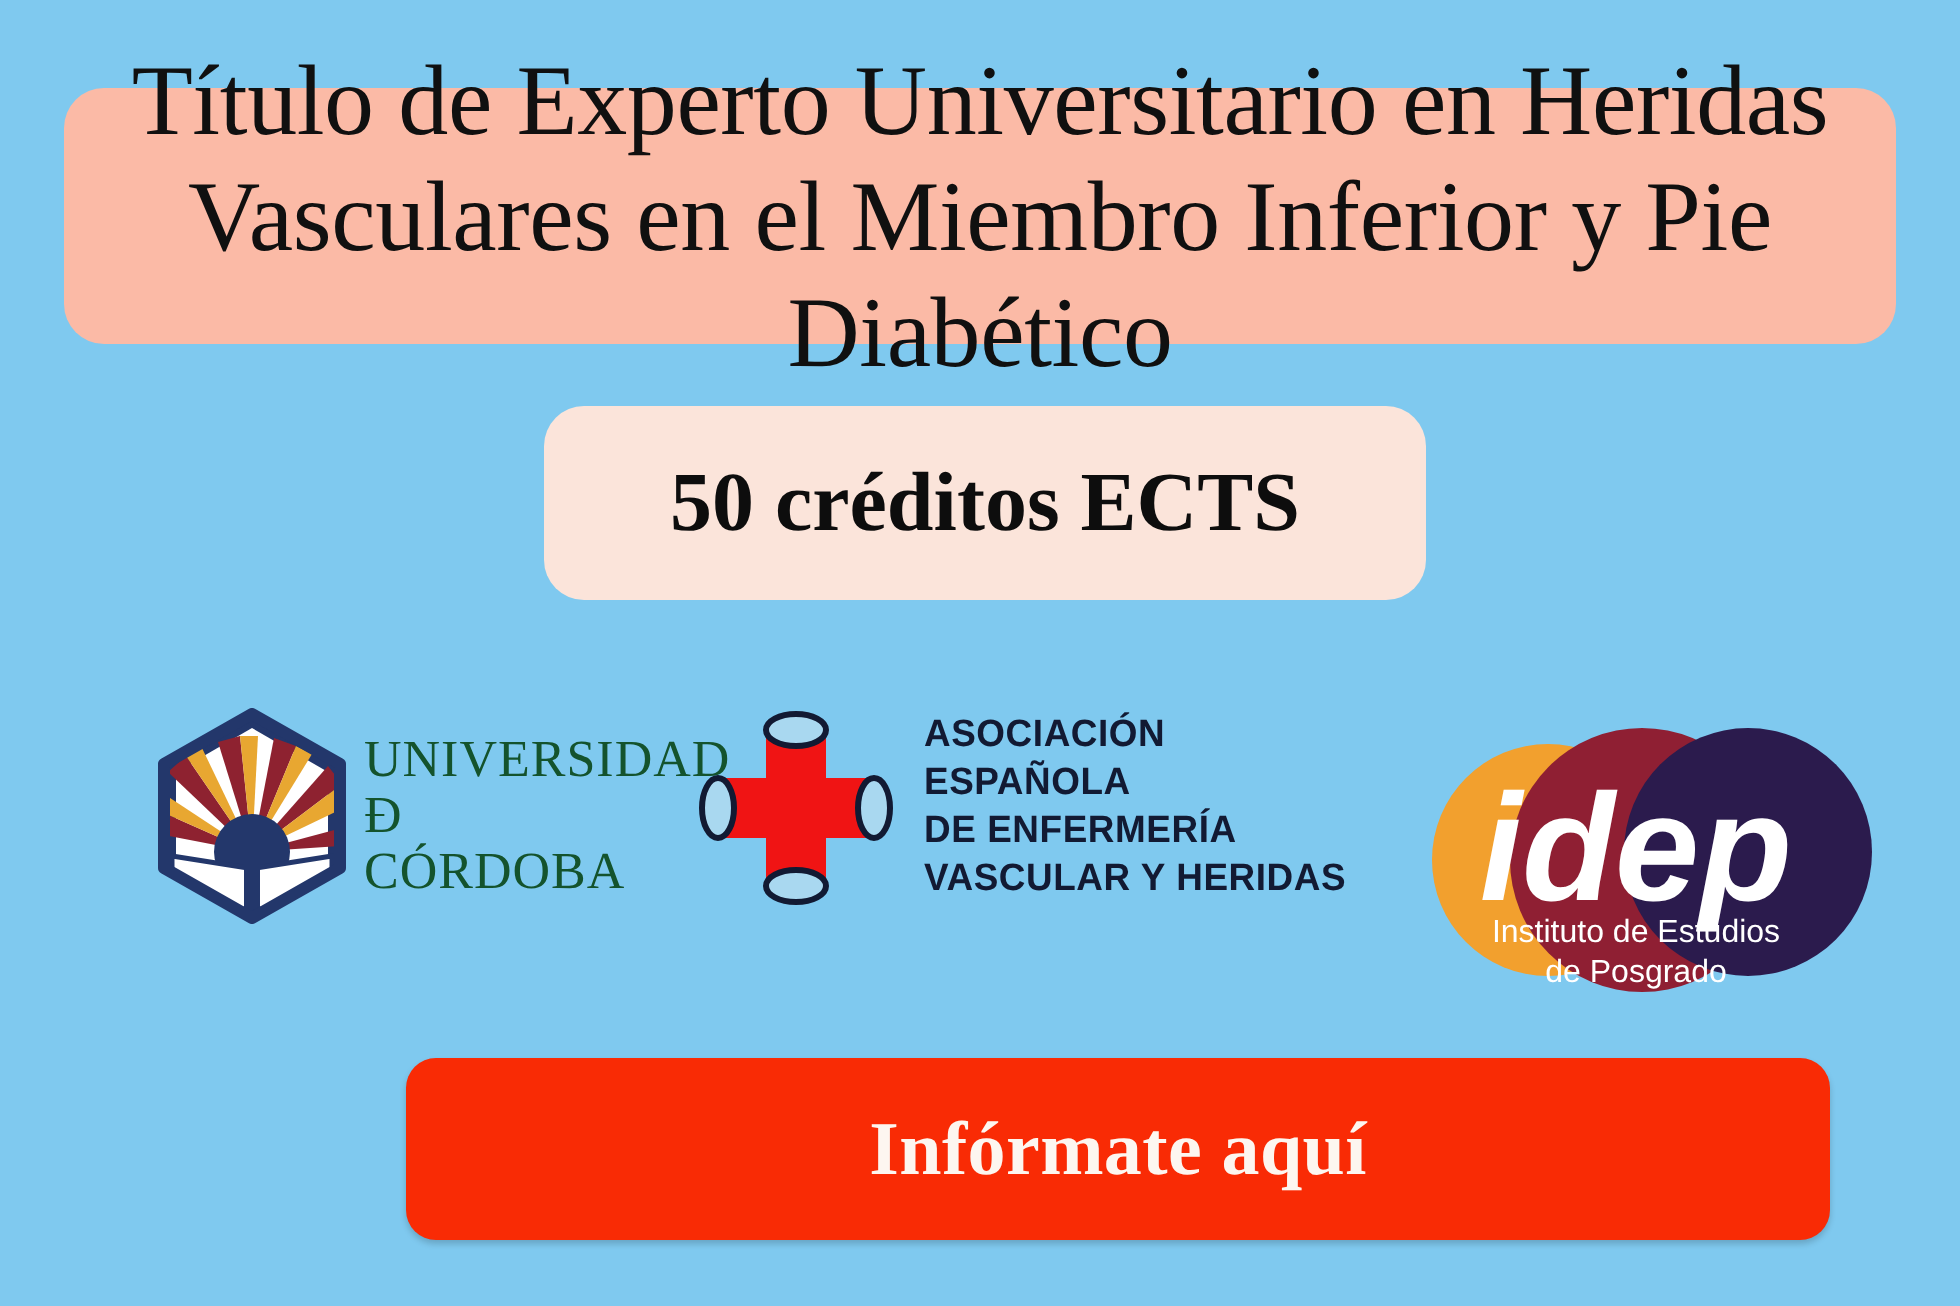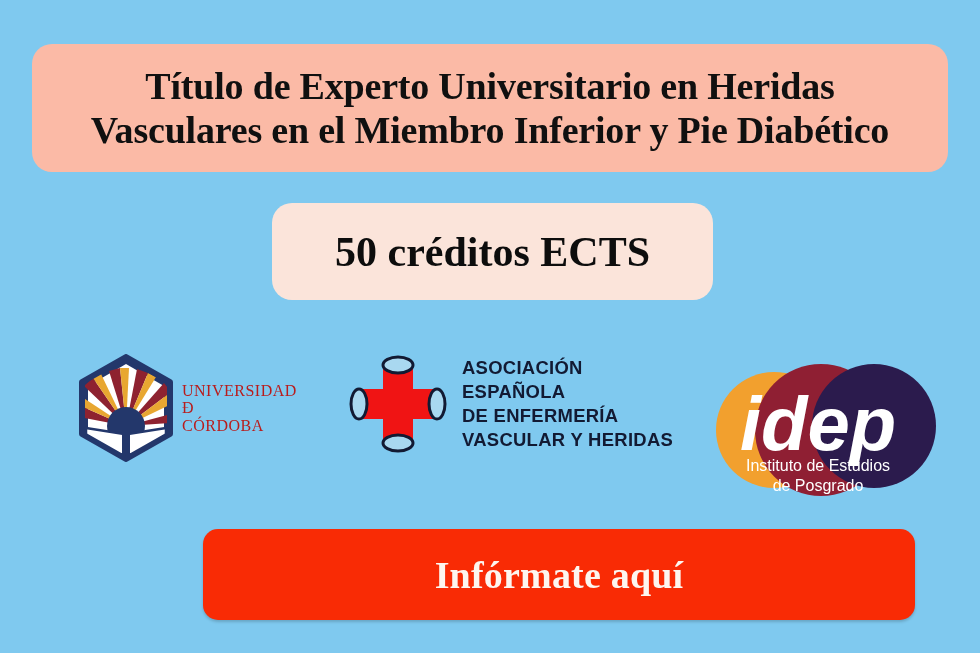--- a/index.html
+++ b/index.html
@@ -31,22 +31,22 @@
     background: #fbbaa6;
     border-radius: 20px;
     display: flex;
     align-items: center;
     justify-content: center;
     box-sizing: border-box;
     padding: 0 14px;
   }
   #title-text {
     font-family: "Liberation Serif", "DejaVu Serif", serif;
-    font-weight: bold;
-    font-size: 38px;
+    font-weight: normal;
+    font-size: 50px;
     line-height: 1.16;
     color: #101010;
     text-align: center;
     letter-spacing: -0.2px;
     white-space: pre-line;
   }
 
   
   #credits-box {
     position: absolute;
@@ -82,22 +82,22 @@
     position: absolute;
     left: 78px;
     top: 14px;
     display: flex;
     align-items: center;
     gap: 8px;
   }
   #uco-emblem { display: block; }
   #uco-wordmark {
     font-family: "Liberation Serif", "DejaVu Serif", serif;
-    color: #b91c1c;
-    font-size: 16px;
+    color: #14532d;
+    font-size: 26px;
     line-height: 1.08;
     letter-spacing: 0.5px;
     white-space: pre-line;
   }
 
   
   #logo-aeevh {
     position: absolute;
     left: 348px;
     top: 14px;

